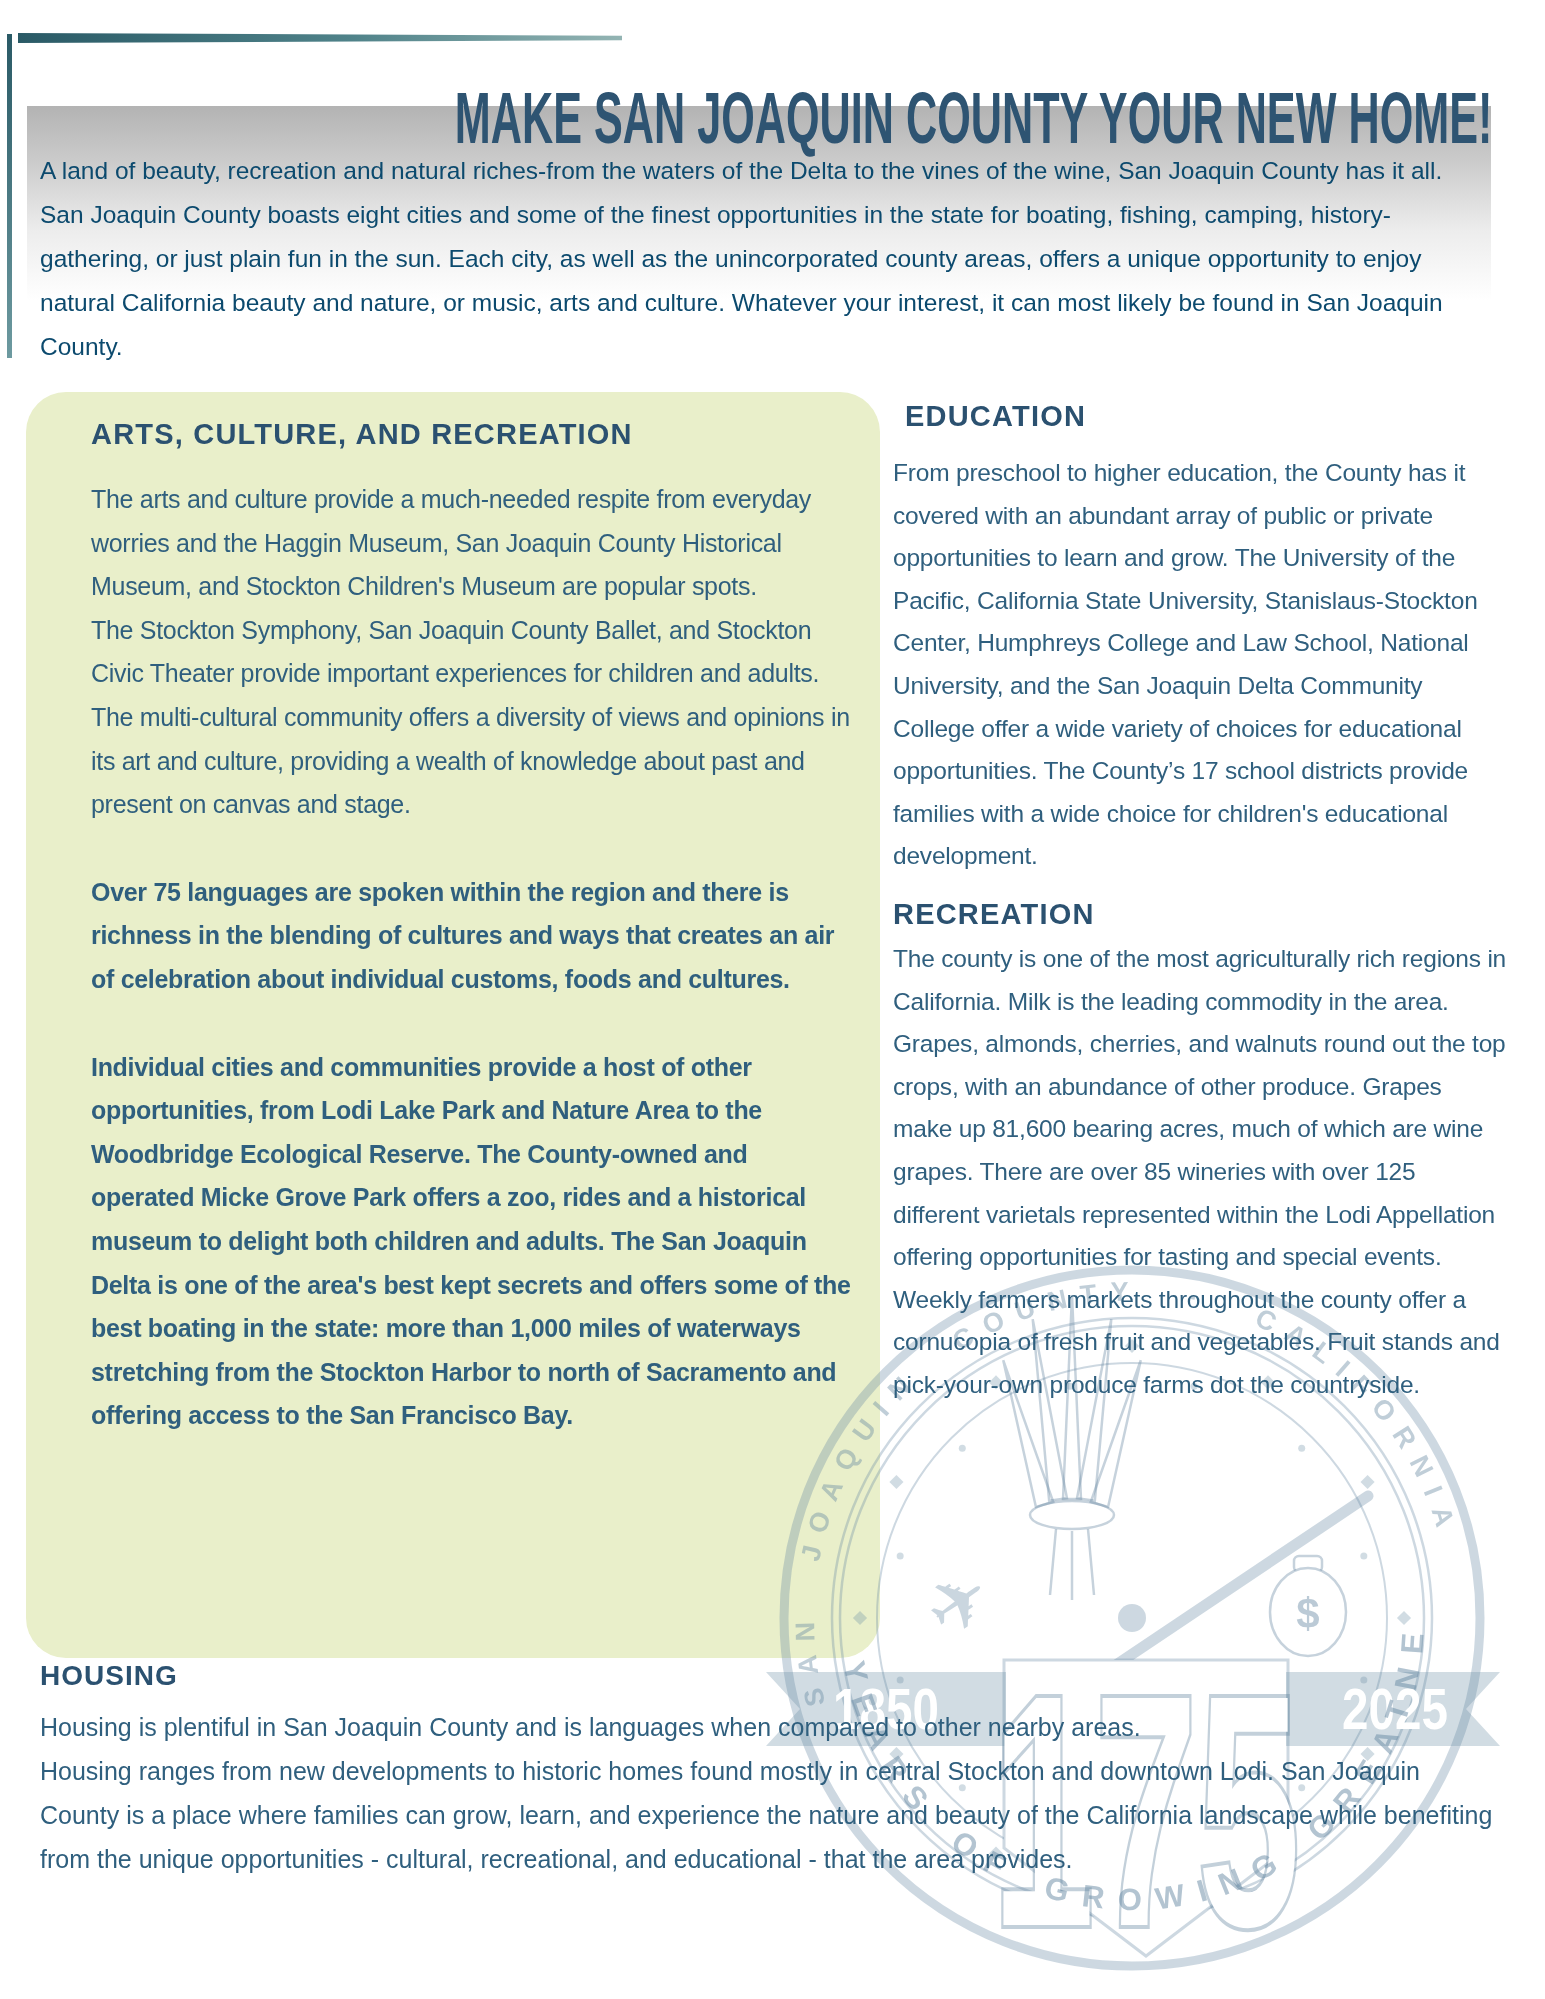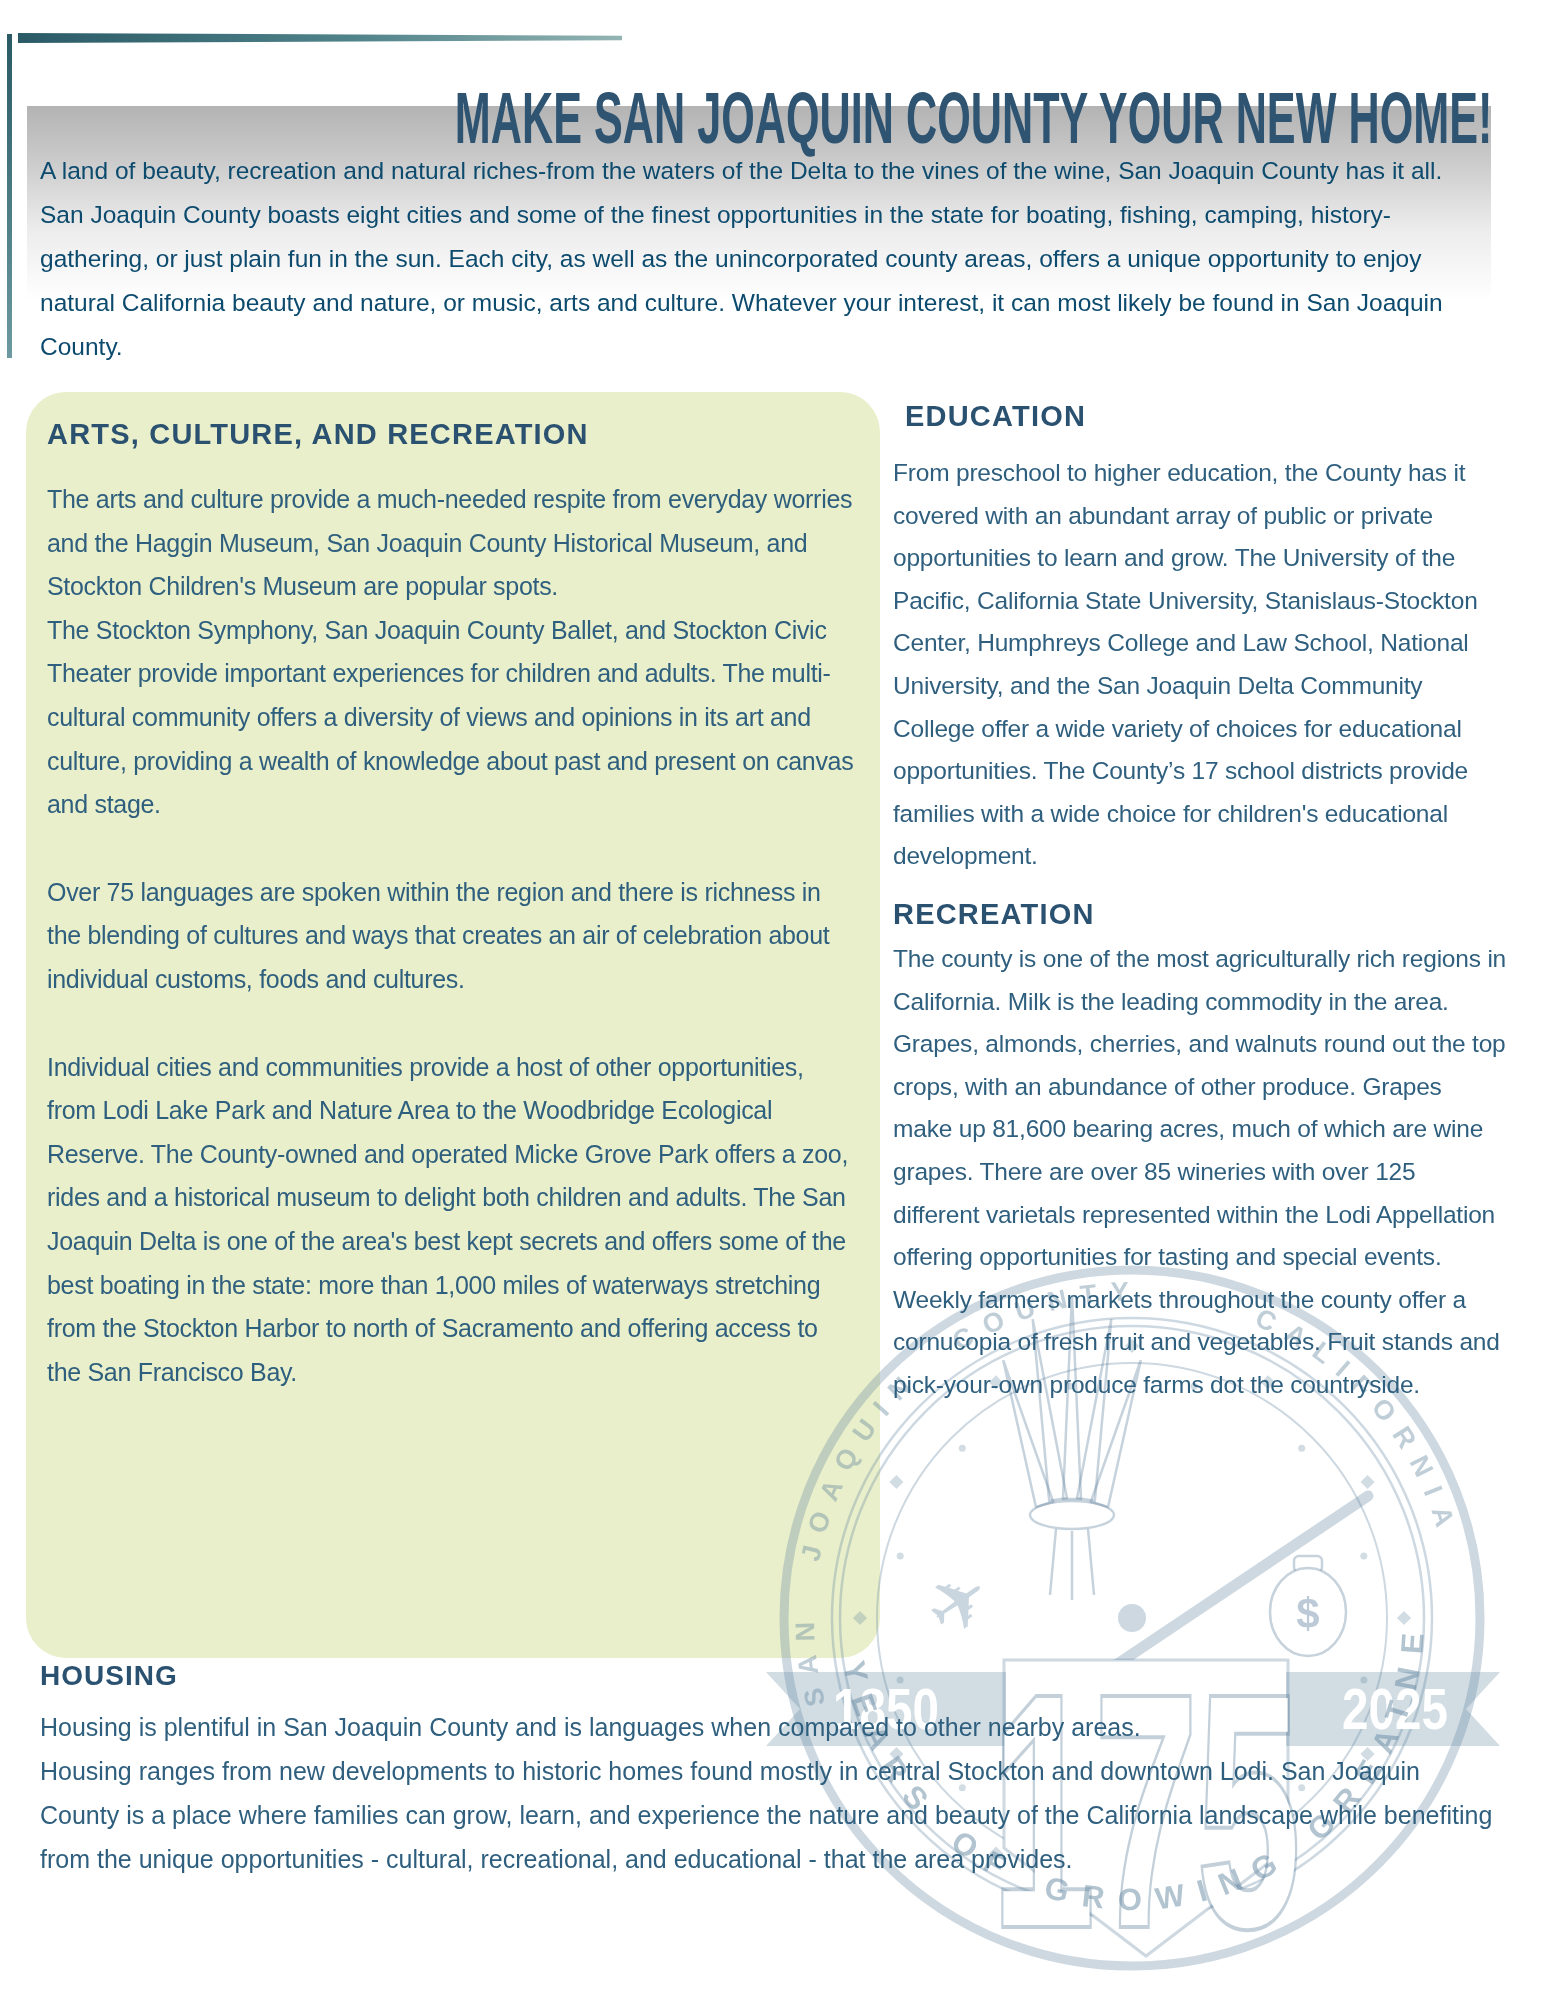--- a/index.html
+++ b/index.html
@@ -37,30 +37,30 @@
   .intro{
     left:40px;top:124px;width:1452px;
     font-size:24.5px;line-height:44px;color:#0c4a6e;
     z-index:2;
   }
   .panel{
     left:26px;top:392px;width:854px;height:1266px;
     background:#e9efca;border-radius:40px;
     z-index:0;
   }
-  .panel-inner{padding:26px 24px 0 21px;}
+  .panel-inner{padding:26px 24px 0 21px;margin-left:44px;}
   h2{
     font-weight:bold;color:#2b5170;letter-spacing:1.2px;
     font-size:29px;margin:0 0 27px 0;
   }
   .panel p{
     font-size:25px;line-height:43.6px;color:#2f5f7e;
     margin:0;letter-spacing:-0.3px;
   }
-  .gapb{margin-top:44px !important;}
+  .gapb{margin-top:44px !important;font-weight:bold;}
   .col-right{left:893px;top:400px;width:614px;z-index:2;}
   .col-right h2{margin:0 0 19px 12px;}
   .col-right h2.agri{margin:20px 0 7px 0;}
   .col-right p{
     font-size:24.5px;line-height:42.6px;color:#2f5f7e;
     margin:0;letter-spacing:-0.2px;
   }
   .housing{left:40px;top:1660px;width:1464px;z-index:2;}
   .housing h2{font-size:28px;letter-spacing:1px;margin:0 0 13px 0;}
   .housing p{font-size:25px;line-height:44px;color:#2f5f7e;margin:0;}

